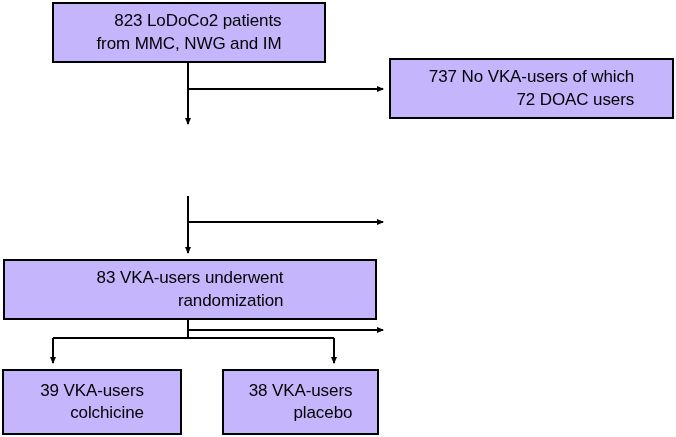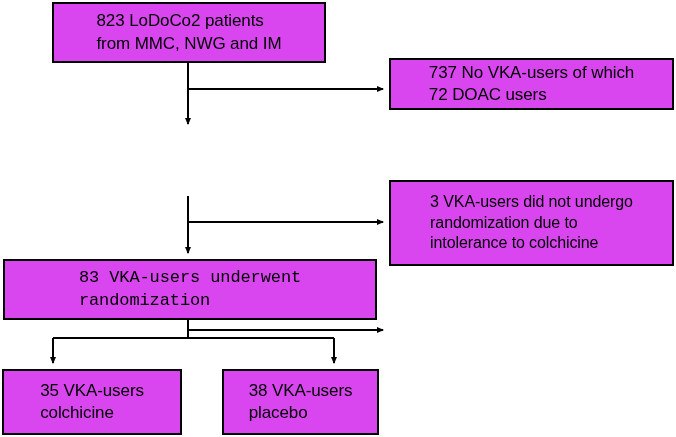--- a/index.html
+++ b/index.html
@@ -12,25 +12,25 @@
     width: 676px;
     height: 437px;
     background: #ffffff;
     font-family: "Liberation Sans", sans-serif;
     overflow: hidden;
   }
   .node {
     position: absolute;
     box-sizing: border-box;
     border: 2px solid #000000;
-    background: #d946ef;
+    background: #c4b5fd;
     display: flex;
     align-items: center;
     justify-content: center;
-    text-align: left;
+    text-align: right;
     color: #000000;
     font-size: 17px;
     line-height: 1.30;
     letter-spacing: -0.1px;
     padding: 2px 6px;
     white-space: pre-line;
   }
   .node.small { font-size: 16px; }
   #edges {
     position: absolute;
@@ -77,31 +77,28 @@
       <path d="M188,320 L188,338" stroke="#000000" stroke-width="2" fill="none"></path>
       <path d="M53,338 L334,338" stroke="#000000" stroke-width="2" fill="none"></path>
       <path d="M53,338 L53,363" stroke="#000000" stroke-width="2" fill="none" marker-end="url(#arrowhead)"></path>
       <path d="M334,338 L334,363" stroke="#000000" stroke-width="2" fill="none" marker-end="url(#arrowhead)"></path>
     </g>
   </svg>
 
   <div class="node" style="left:52px; top:2px; width:274px; height:61px;">823 LoDoCo2 patients
 from  MMC, NWG and IM</div>
 
-  <div class="node" style="left:389px; top:58px; width:285px; height:52px;">737 No VKA-users of which
+  <div class="node" style="left:389px; top:58px; width:285px; height:61px;">737 No VKA-users of which
 72 DOAC users</div>
 
 
-  <div class="node small" style="left:389px; top:180px; width:285px; height:86px;">3 VKA-users did not undergo
-randomization due to
-intolerance to colchicine</div>
 
-  <div class="node" style="left:3px; top:259px; width:374px; height:61px;font-family:Liberation Mono, monospace;">83 VKA-users underwent
+  <div class="node" style="left:3px; top:259px; width:374px; height:61px;">83 VKA-users underwent
 randomization</div>
 
 
-  <div class="node" style="left:2px; top:369px; width:180px; height:66px;">35 VKA-users
+  <div class="node" style="left:2px; top:369px; width:180px; height:66px;">39 VKA-users
 colchicine</div>
 
   <div class="node" style="left:222px; top:369px; width:157px; height:66px;">38 VKA-users
 placebo</div>
 
 </div>
 
 </body></html>

